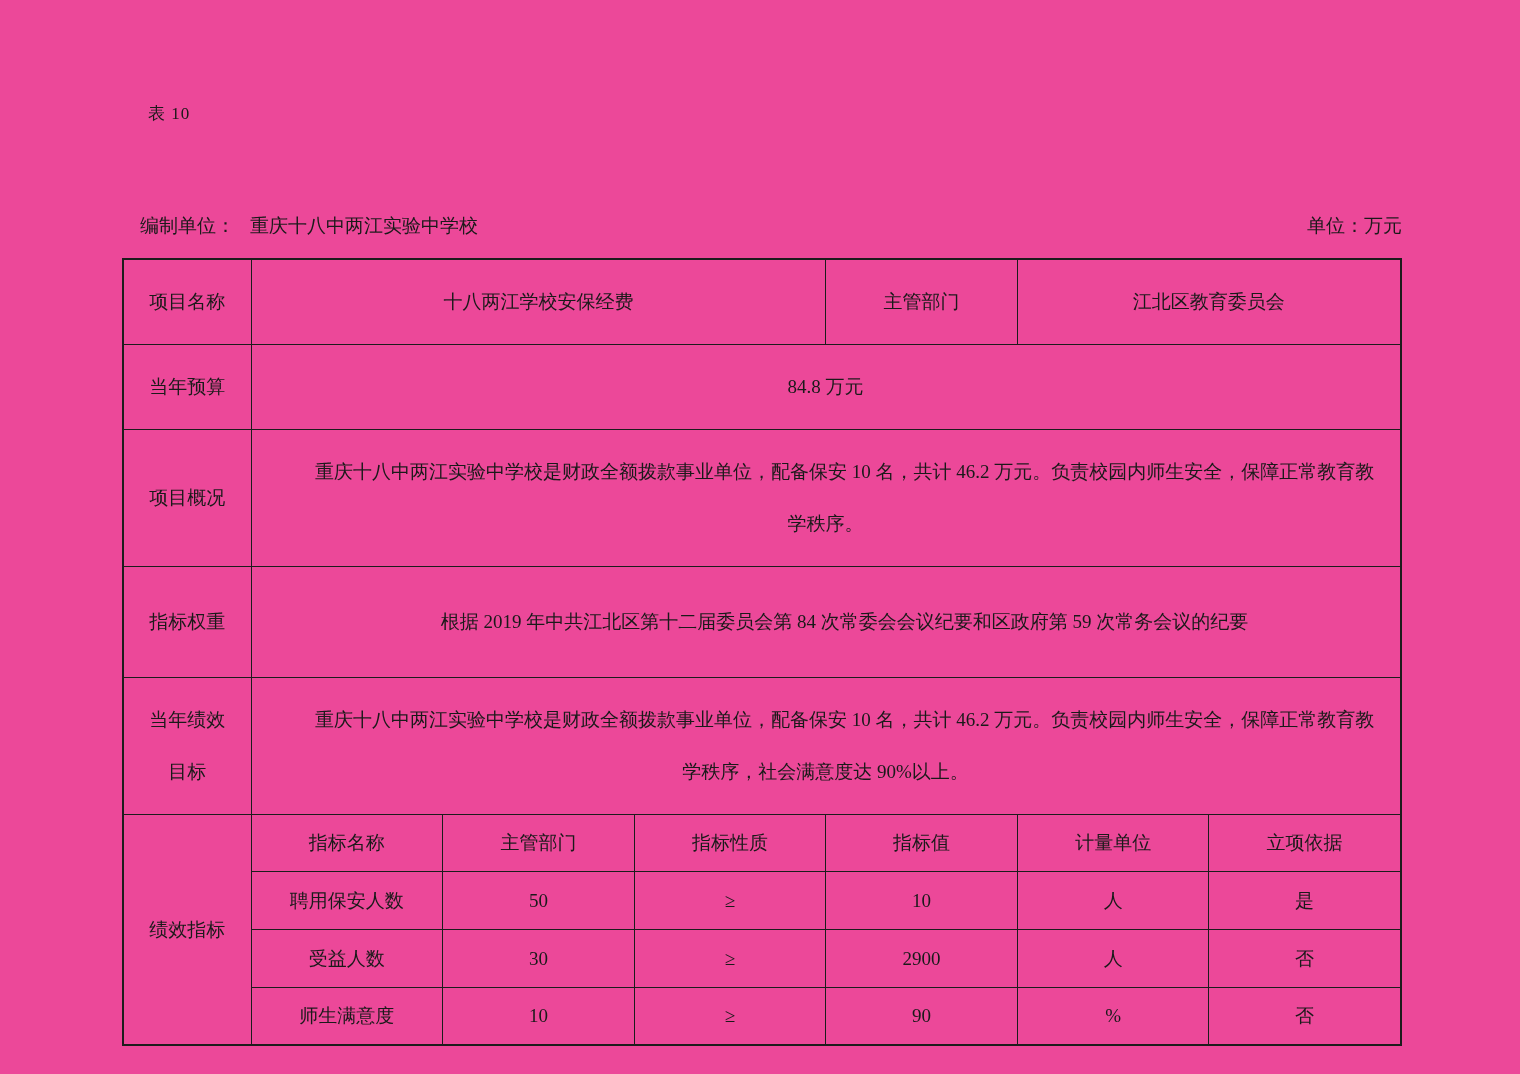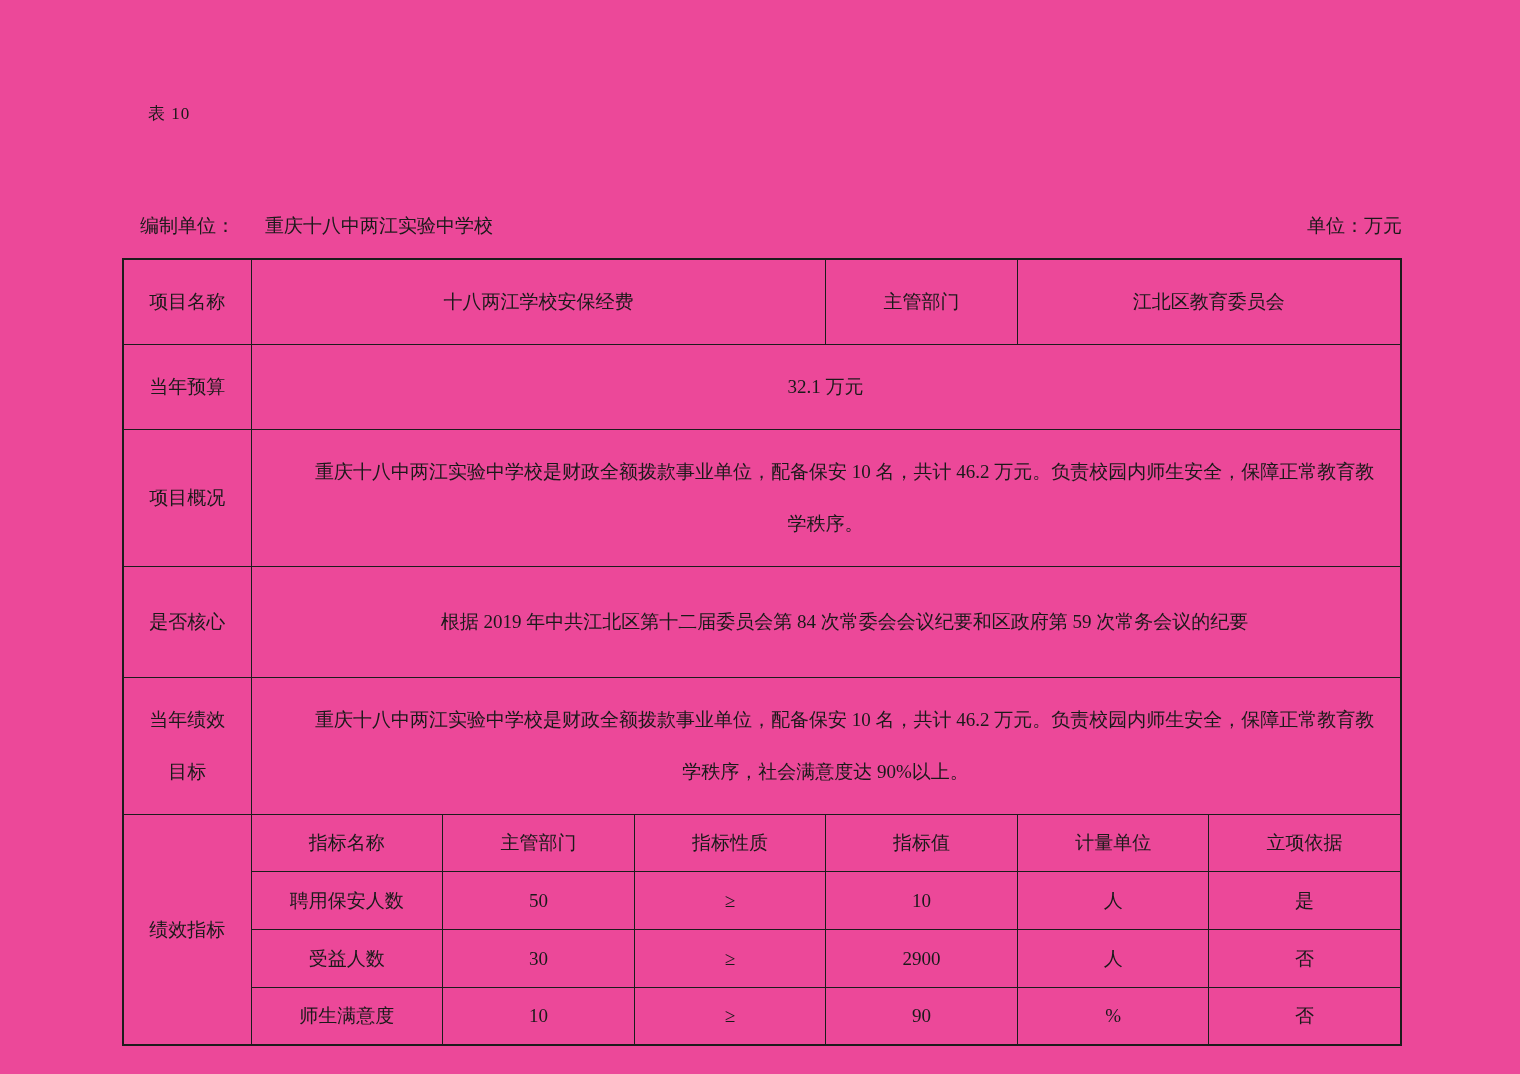--- a/index.html
+++ b/index.html
@@ -37,21 +37,21 @@
     position: absolute;
     left: 140px;
     right: 118px;
     top: 213px;
     display: flex;
     justify-content: space-between;
     align-items: baseline;
     font-size: 19px;
   }
   .prepared-by-value {
-    margin-left: 30px;
+    margin-left: 15px;
   }
   .info-left { display: flex; align-items: baseline; }
   table.main {
     position: absolute;
     left: 122px;
     top: 258px;
     width: 1278px;
     border-collapse: collapse;
     table-layout: fixed;
     border: 2px solid #1c1c1c;
@@ -108,30 +108,30 @@
     <tbody>
         <tr style="height:57px">
       <td class="label-cell">项目名称</td>
       <td class="center-cell" colspan="3">十八两江学校安保经费</td>
       <td class="label-cell">主管部门</td>
       <td class="center-cell" colspan="2">江北区教育委员会</td>
     </tr>
 
     <tr style="height:57px">
       <td class="label-cell">当年预算</td>
-      <td class="center-cell" colspan="6">32.1 万元</td>
+      <td class="center-cell" colspan="6">84.8 万元</td>
     </tr>
 
     <tr style="height:115px">
       <td class="label-cell">项目概况</td>
       <td class="para-cell" colspan="6">重庆十八中两江实验中学校是财政全额拨款事业单位，配备保安 10 名，共计 46.2 万元。负责校园内师生安全，保障正常教育教学秩序。</td>
     </tr>
 
     <tr style="height:111px">
-      <td class="label-cell">是否核心</td>
+      <td class="label-cell">指标权重</td>
       <td class="para-cell" colspan="6">根据 2019 年中共江北区第十二届委员会第 84 次常委会会议纪要和区政府第 59 次常务会议的纪要</td>
     </tr>
 
     <tr style="height:112px">
       <td class="label-cell">当年绩效目标</td>
       <td class="para-cell" colspan="6">重庆十八中两江实验中学校是财政全额拨款事业单位，配备保安 10 名，共计 46.2 万元。负责校园内师生安全，保障正常教育教学秩序，社会满意度达 90%以上。</td>
     </tr>
 
     <tr style="height:57px">
       <td class="label-cell" rowspan="4">绩效指标</td>

